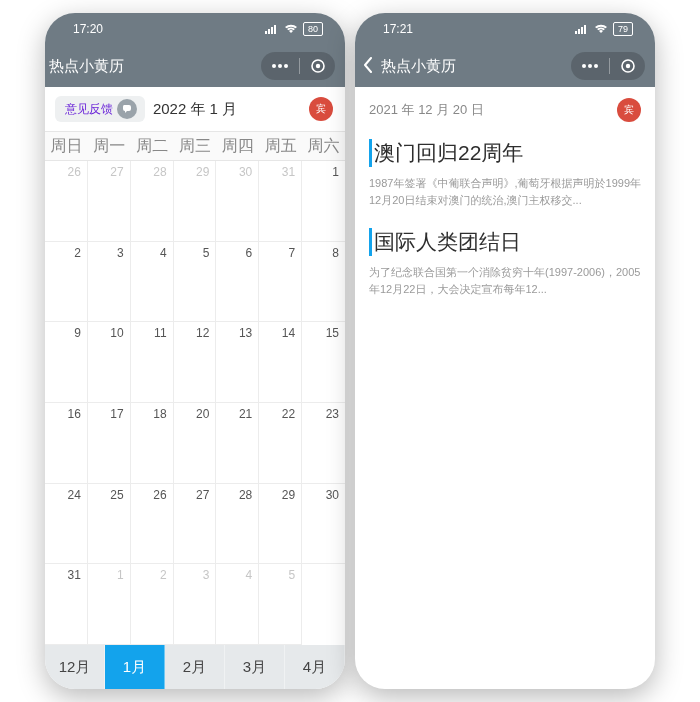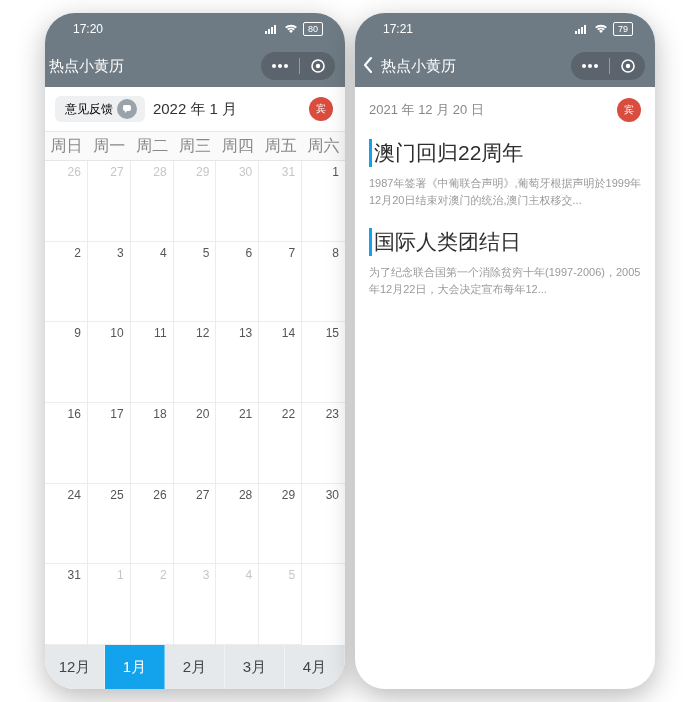--- a/index.html
+++ b/index.html
@@ -85,21 +85,21 @@
     position: relative;
   }
   .fb-pill {
     display: flex;
     align-items: center;
     gap: 4px;
     background: #eef0f1;
     border-radius: 6px;
     padding: 3px 8px 3px 10px;
     font-size: 12px;
-    color: #000000;
+    color: #6d28d9;
   }
   .fb-pill .icircle {
     width: 20px; height: 20px; border-radius: 50%;
     background: #9aa3aa;
     display: flex; align-items: center; justify-content: center;
   }
   .subbar .monthlabel {
     position: absolute;
     left: 50%; transform: translateX(-50%);
     font-size: 15px;

